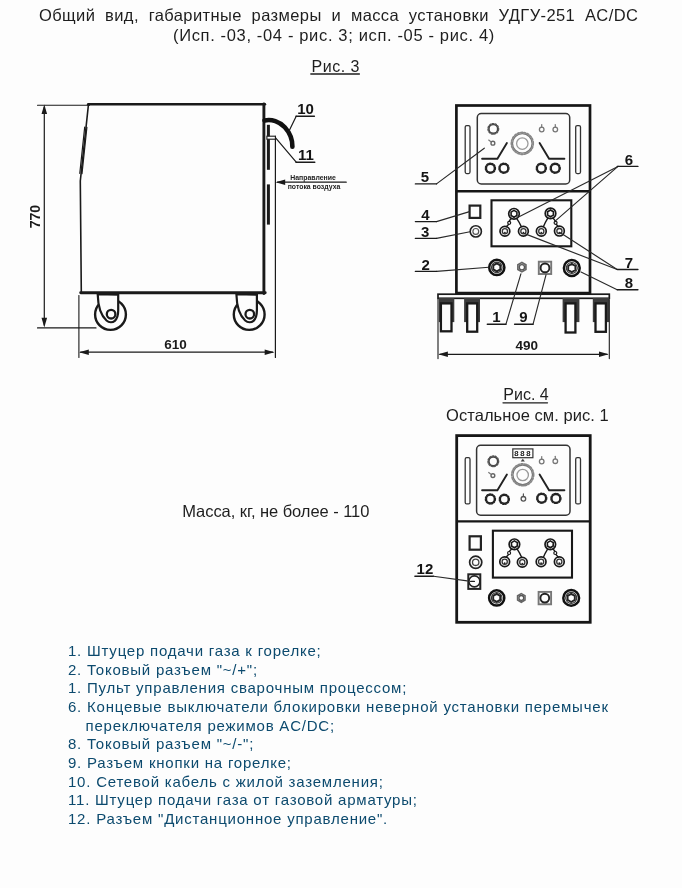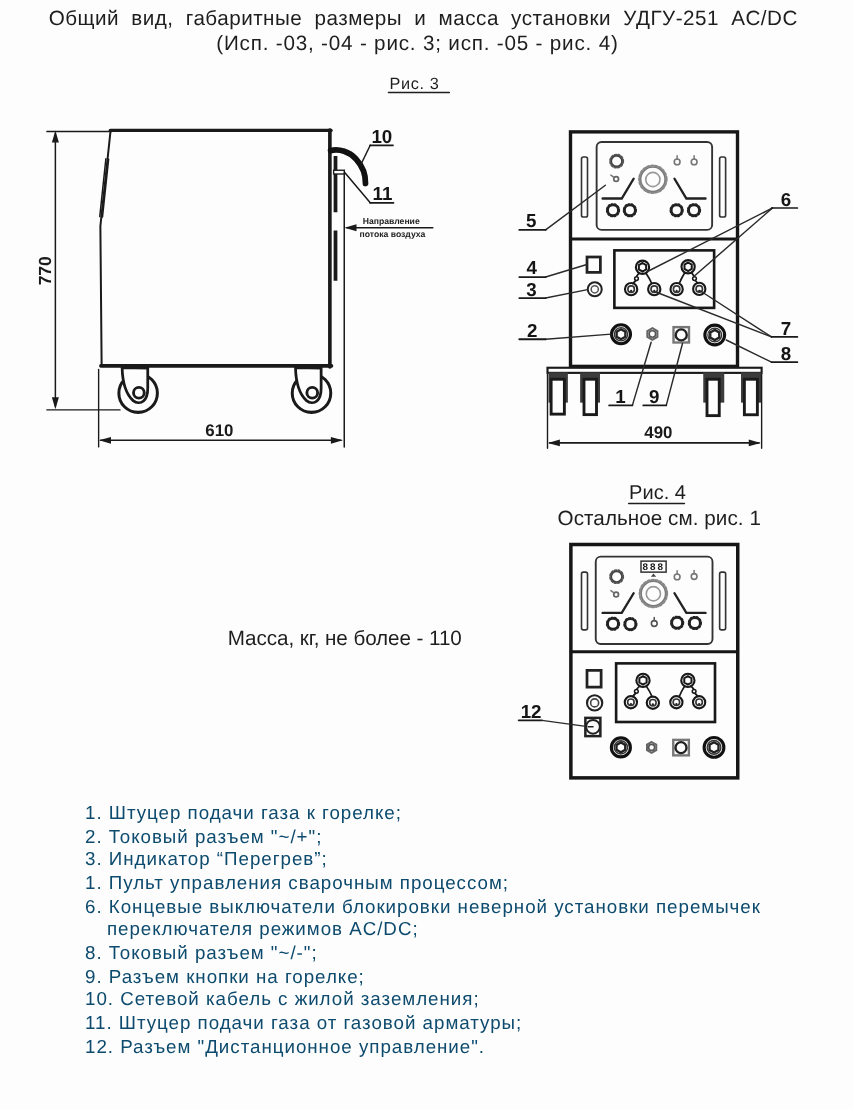--- a/index.html
+++ b/index.html
@@ -7,28 +7,27 @@
 .abs{position:absolute;white-space:nowrap}
 .t16{font-size:16.5px;line-height:16.5px}
 svg{position:absolute;left:0;top:0}
 .list{position:absolute;left:68px;top:642.1px;font-size:15px;line-height:18.67px;letter-spacing:0.78px;color:#0c4a6e}
 .list div{white-space:nowrap}
 </style>
 </head>
 <body>
 <div class="abs t16" style="left:39px;top:6.5px;word-spacing:4.8px;letter-spacing:0.4px">Общий вид, габаритные размеры и масса установки УДГУ-251 AC/DC</div>
 <div class="abs t16" style="left:173px;top:26.8px;letter-spacing:0.65px">(Исп. -03, -04 - рис. 3; исп. -05 - рис. 4)</div>
-<div class="abs" style="left:311.6px;top:59.3px;font-size:13px;line-height:15.5px;letter-spacing:0.5px">Рис. 3</div>
+<div class="abs" style="left:311.6px;top:59.3px;font-size:16px;line-height:15.5px;letter-spacing:0.5px">Рис. 3</div>
 <div class="abs" style="left:503.3px;top:386.7px;font-size:16px;line-height:16px">Рис. 4</div>
 <div class="abs t16" style="left:446.1px;top:407px;letter-spacing:0.05px">Остальное см. рис. 1</div>
 <div class="abs t16" style="left:182.2px;top:502.7px;letter-spacing:-0.05px">Масса, кг, не более - 110</div>
 <div class="list">
 <div>1. Штуцер подачи газа к горелке;</div>
 <div>2. Токовый разъем "~/+";</div>
-<div>3. Индикатор “Перегрев”;</div>
 <div>1. Пульт управления сварочным процессом;</div>
 <div>6. Концевые выключатели блокировки неверной установки перемычек</div>
 <div style="padding-left:17.5px">переключателя режимов AC/DC;</div>
 <div>8. Токовый разъем "~/-";</div>
 <div>9. Разъем кнопки на горелке;</div>
 <div>10. Сетевой кабель с жилой заземления;</div>
 <div>11. Штуцер подачи газа от газовой арматуры;</div>
 <div>12. Разъем "Дистанционное управление".</div>
 </div>
 <svg width="682" height="640" viewBox="0 0 682 640" fill="none" stroke-linecap="round">

